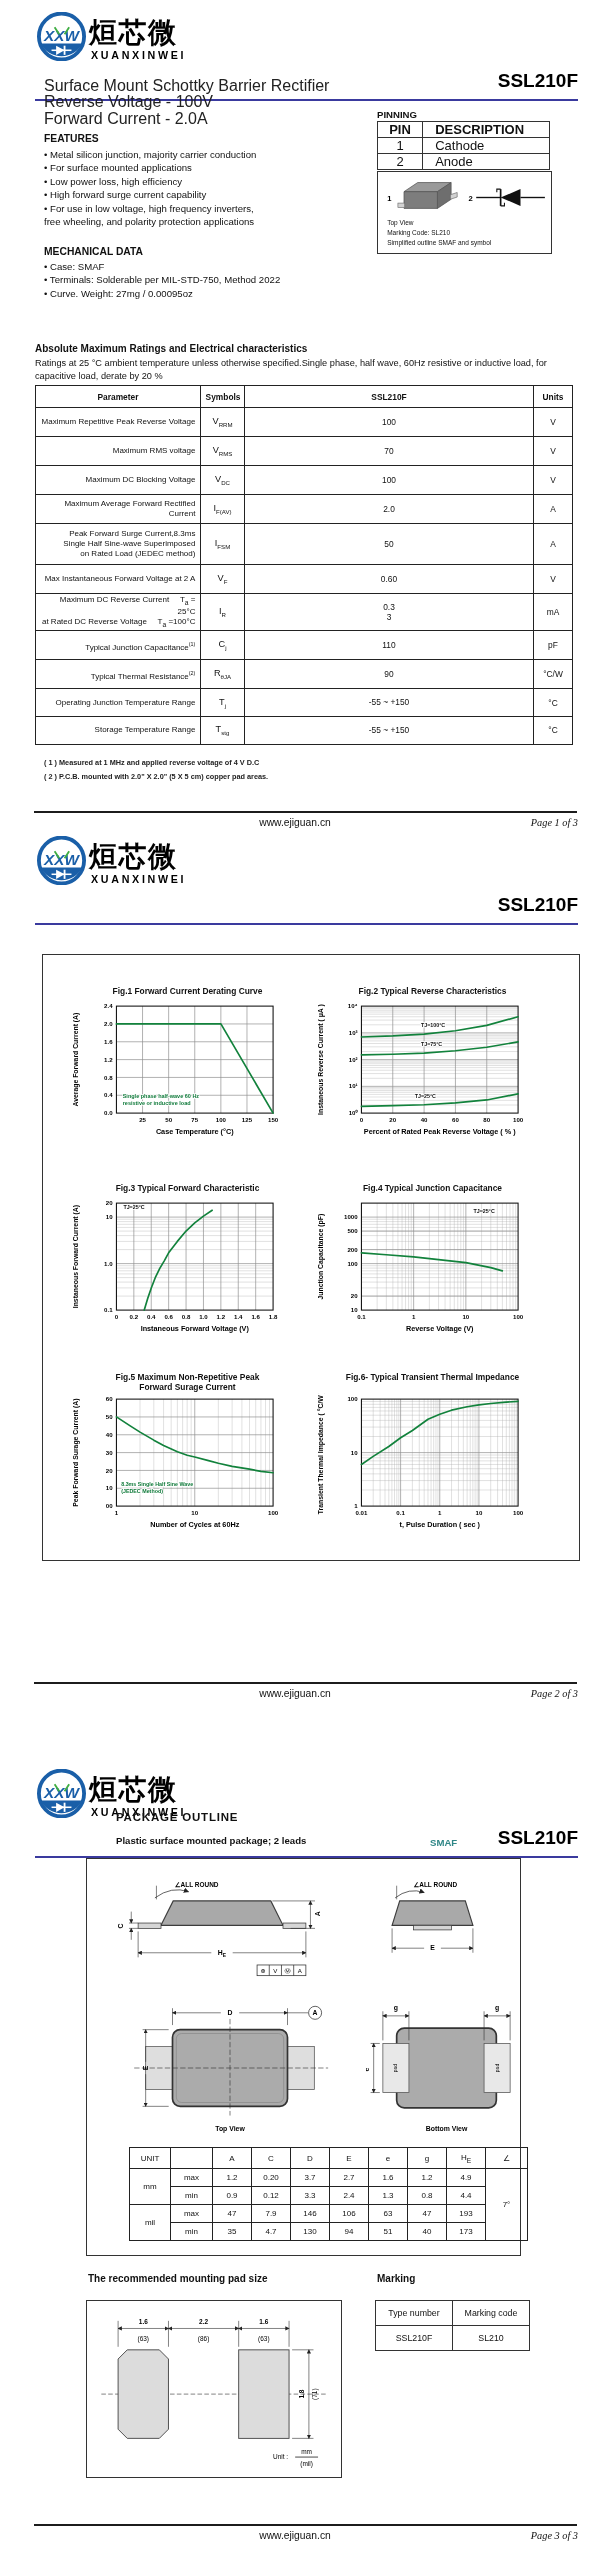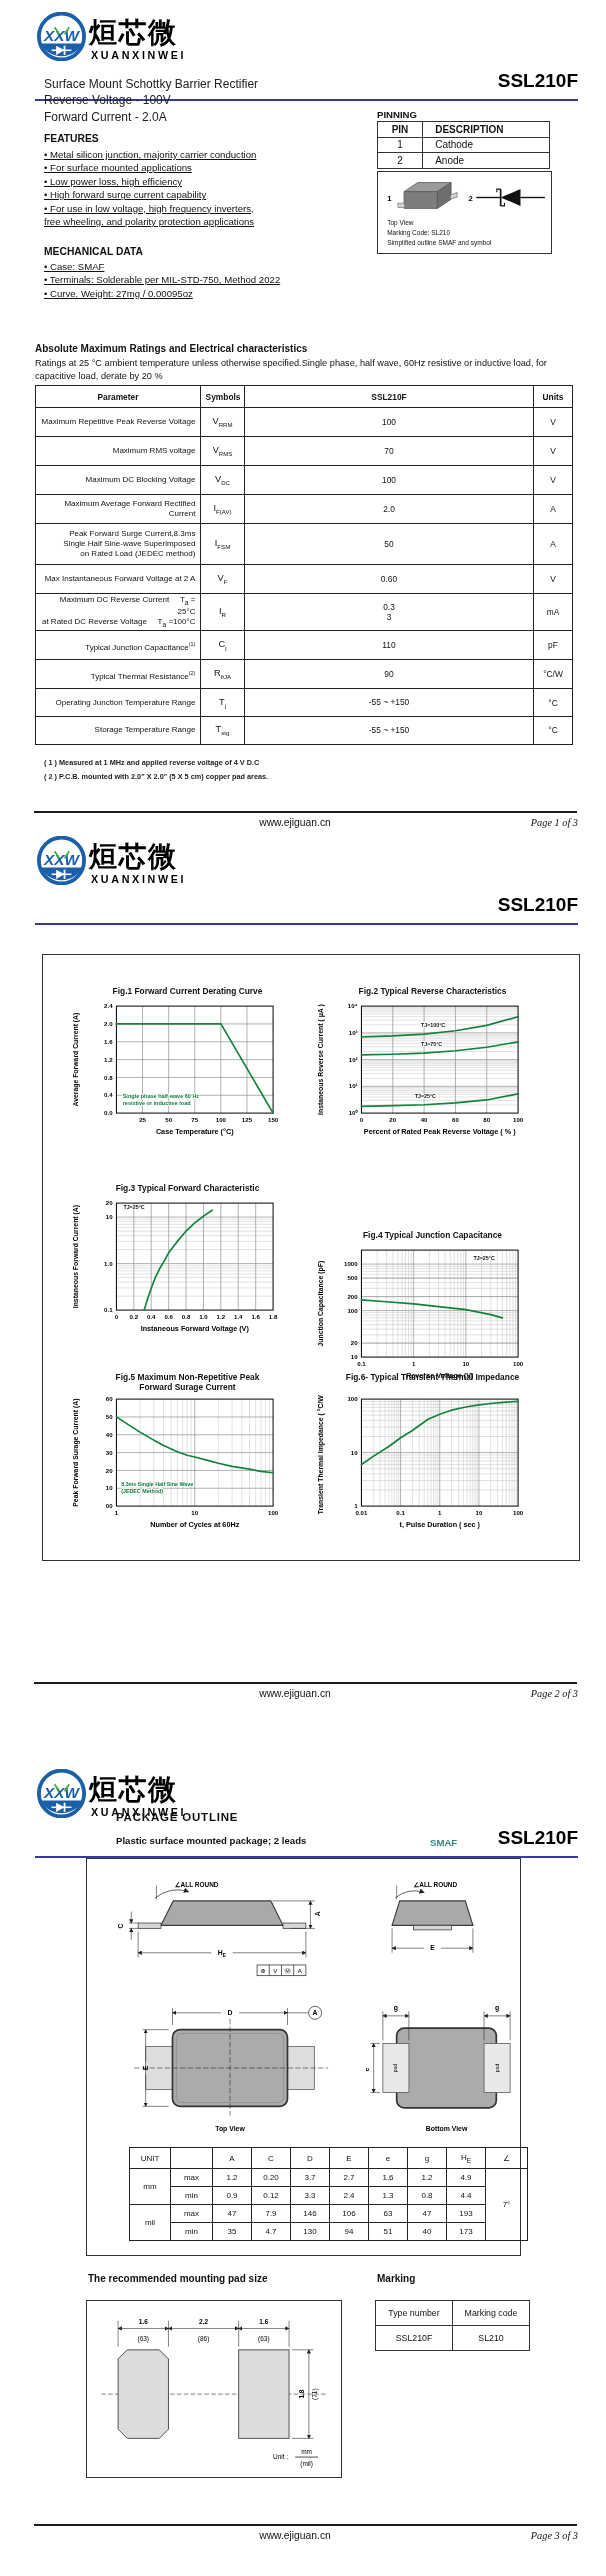--- a/index.html
+++ b/index.html
@@ -7,27 +7,27 @@
         font-family:"Liberation Sans",sans-serif;color:#111;}
   .abs{position:absolute;}
   
   .hdr{position:absolute;left:31px;width:547px;height:92px;}
   .hdr-rule{position:absolute;left:3.8px;right:0;bottom:0;height:2.3px;background:#3a3a9e;}
   .logo-badge{position:absolute;left:4.6px;top:3.1px;}
   .logo-cn{position:absolute;left:58px;top:4.6px;font-size:28px;font-weight:bold;letter-spacing:1.5px;color:#000;}
   .logo-py{position:absolute;left:60px;top:40px;font-size:10.7px;letter-spacing:2.7px;color:#000;font-weight:bold;}
   .hdr-title{position:absolute;right:0;top:61px;font-size:19px;font-weight:bold;color:#000;}
   
-  .subline{position:absolute;left:44px;font-size:12px;color:#222;}
+  .subline{position:absolute;left:44px;font-size:16px;color:#222;}
   .sec-title{position:absolute;left:44px;font-size:10.3px;font-weight:bold;}
-  .feat-line{font-size:9.6px;line-height:13.4px;white-space:pre-line;text-decoration:underline;}
+  .feat-line{font-size:9.6px;line-height:13.4px;white-space:pre-line;}
   
   .pin-title{position:absolute;left:377px;top:109px;font-size:9.6px;font-weight:bold;}
   table.pin{position:absolute;left:377px;top:121px;border-collapse:collapse;table-layout:fixed;width:173px;}
-  table.pin td{border:1.1px solid #333;font-size:10px;height:14.5px;padding:0;}
+  table.pin td{border:1.1px solid #333;font-size:13px;height:14.5px;padding:0;}
   table.pin .c0{width:44px;text-align:center;}
   table.pin .c1{padding-left:12.2px;}
   .obox{position:absolute;left:377px;top:171px;width:173px;height:81px;border:1.1px solid #333;}
   .ocap{position:absolute;left:9.2px;top:46px;font-size:6.5px;line-height:10px;}
   
   .rat-title{position:absolute;left:35px;top:343px;font-size:10px;font-weight:bold;}
   .rat-sub{position:absolute;left:35px;top:357px;width:540px;font-size:9.2px;line-height:13px;}
   table.ratings{position:absolute;left:35px;top:385px;border-collapse:collapse;table-layout:fixed;width:536px;}
   table.ratings td{border:1.1px solid #222;padding:0 4.6px;}
   table.ratings tr.hd td{height:21.4px;font-weight:bold;font-size:8.4px;text-align:center;}
@@ -459,21 +459,21 @@
         <line x1="62" y1="26.315362890693777" x2="267" y2="26.315362890693777" stroke="#8f8f8f" stroke-width="0.9"></line>
         <text x="57" y="29.115362890693778" text-anchor="end" font-size="8" font-weight="bold">10</text>
         <text x="57" y="10.8" text-anchor="end" font-size="8" font-weight="bold">20</text>
         <rect x="62" y="8" width="205" height="140" fill="none" stroke="#111" stroke-width="1.4"></rect>
         <path d="M98.4,148.0 L103.0,132.5 L107.6,119.0 L113.3,104.4 L118.9,93.1 L124.6,83.5 L130.3,73.1 L141.7,58.1 L153.1,44.6 L164.5,33.9 L175.9,25.0 L187.3,17.4" fill="none" stroke="#12823c" stroke-width="2.2" stroke-linejoin="round" stroke-linecap="round"></path>
         <text x="71.11111111111111" y="15.601562412538073" text-anchor="start" font-size="7" font-weight="bold" fill="#111" style="paint-order:stroke;stroke:#fff;stroke-width:2px">TJ=25°C</text>
         <text x="164.5" y="176" text-anchor="middle" font-size="9.5" font-weight="bold">Instaneous Forward Voltage (V)</text>
         <text x="12" y="78" text-anchor="middle" font-size="9" font-weight="bold" transform="rotate(-90 12 78)">Instaneous Forward Current (A)</text>
       </svg>
   </div>
-  <div class="fig" style="left:310px;top:1230px">
+  <div class="fig" style="left:310px;top:1183px">
     <div class="fig-title">Fig.4  Typical Junction Capacitance</div>
     <svg class="chart-svg" width="237" height="162" viewBox="0 0 310 212">
         <line x1="82.57038303703872" y1="8" x2="82.57038303703872" y2="148" stroke="#b0b0b0" stroke-width="0.5"></line>
         <line x1="94.60328573917693" y1="8" x2="94.60328573917693" y2="148" stroke="#b0b0b0" stroke-width="0.5"></line>
         <line x1="103.14076607407742" y1="8" x2="103.14076607407742" y2="148" stroke="#b0b0b0" stroke-width="0.5"></line>
         <line x1="109.7629502962946" y1="8" x2="109.7629502962946" y2="148" stroke="#b0b0b0" stroke-width="0.5"></line>
         <line x1="115.17366877621565" y1="8" x2="115.17366877621565" y2="148" stroke="#b0b0b0" stroke-width="0.5"></line>
         <line x1="119.74836606764089" y1="8" x2="119.74836606764089" y2="148" stroke="#b0b0b0" stroke-width="0.5"></line>
         <line x1="123.71114911111614" y1="8" x2="123.71114911111614" y2="148" stroke="#b0b0b0" stroke-width="0.5"></line>
         <line x1="127.20657147835387" y1="8" x2="127.20657147835387" y2="148" stroke="#b0b0b0" stroke-width="0.5"></line>

